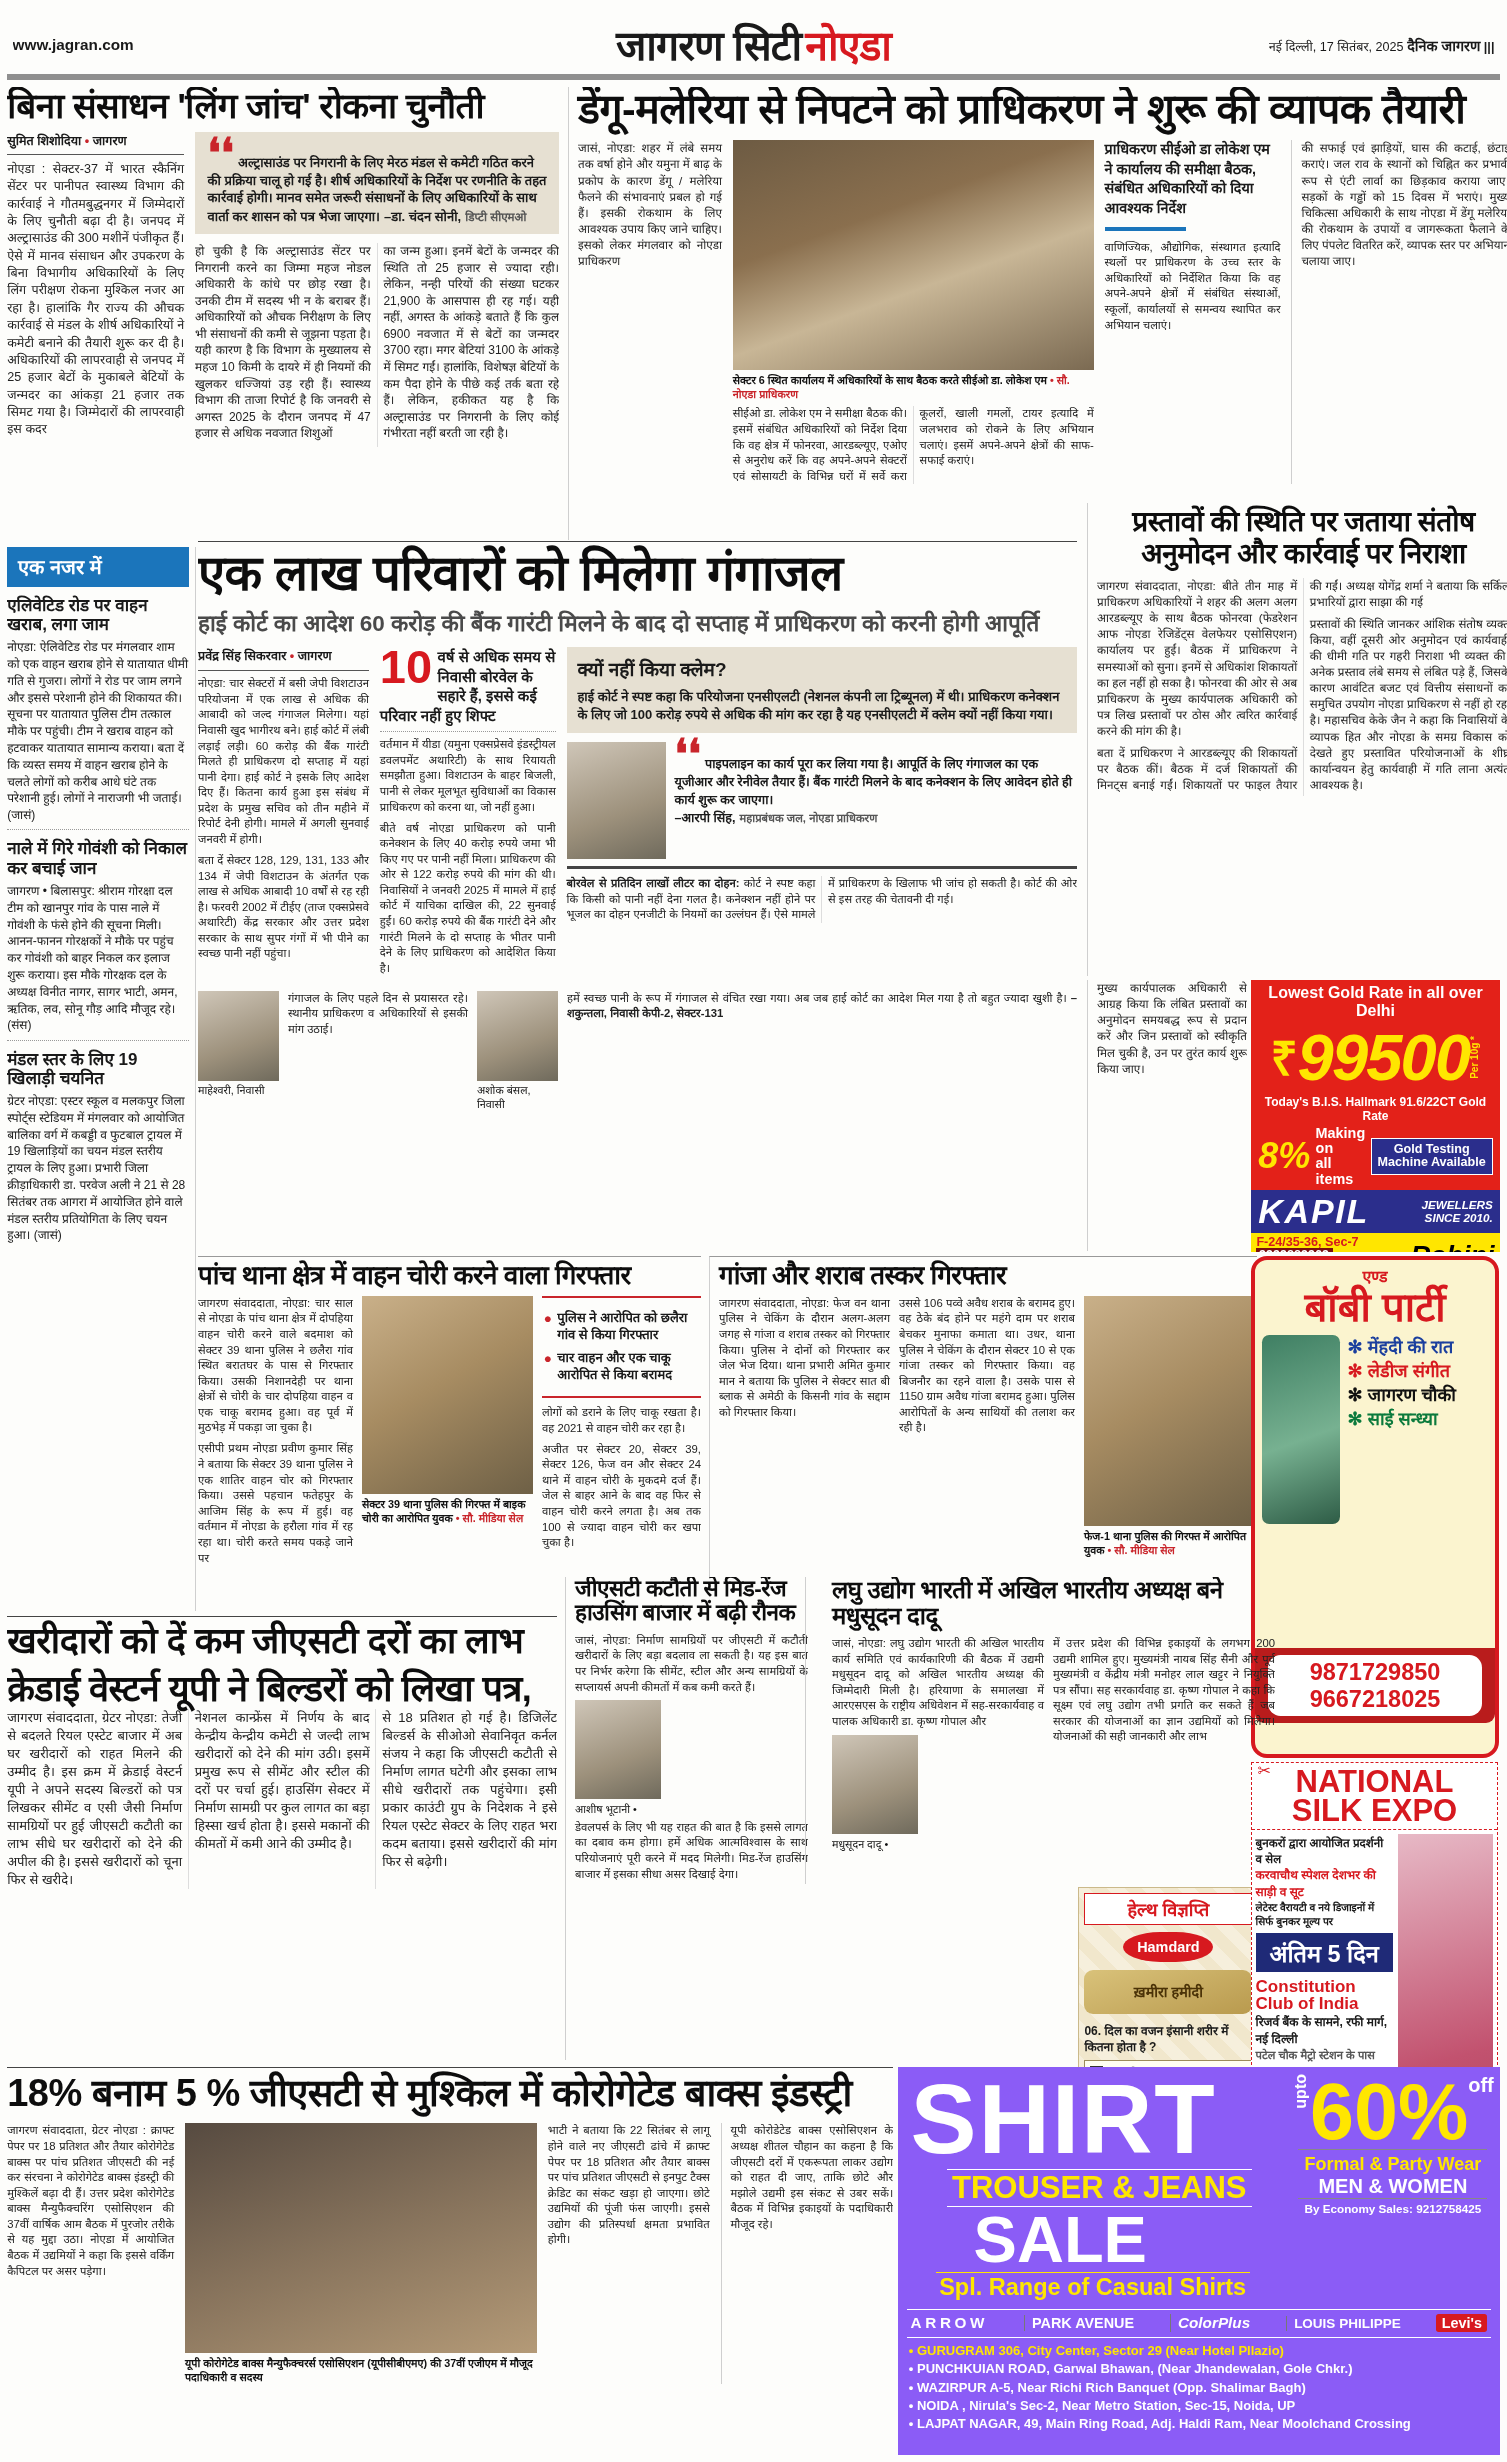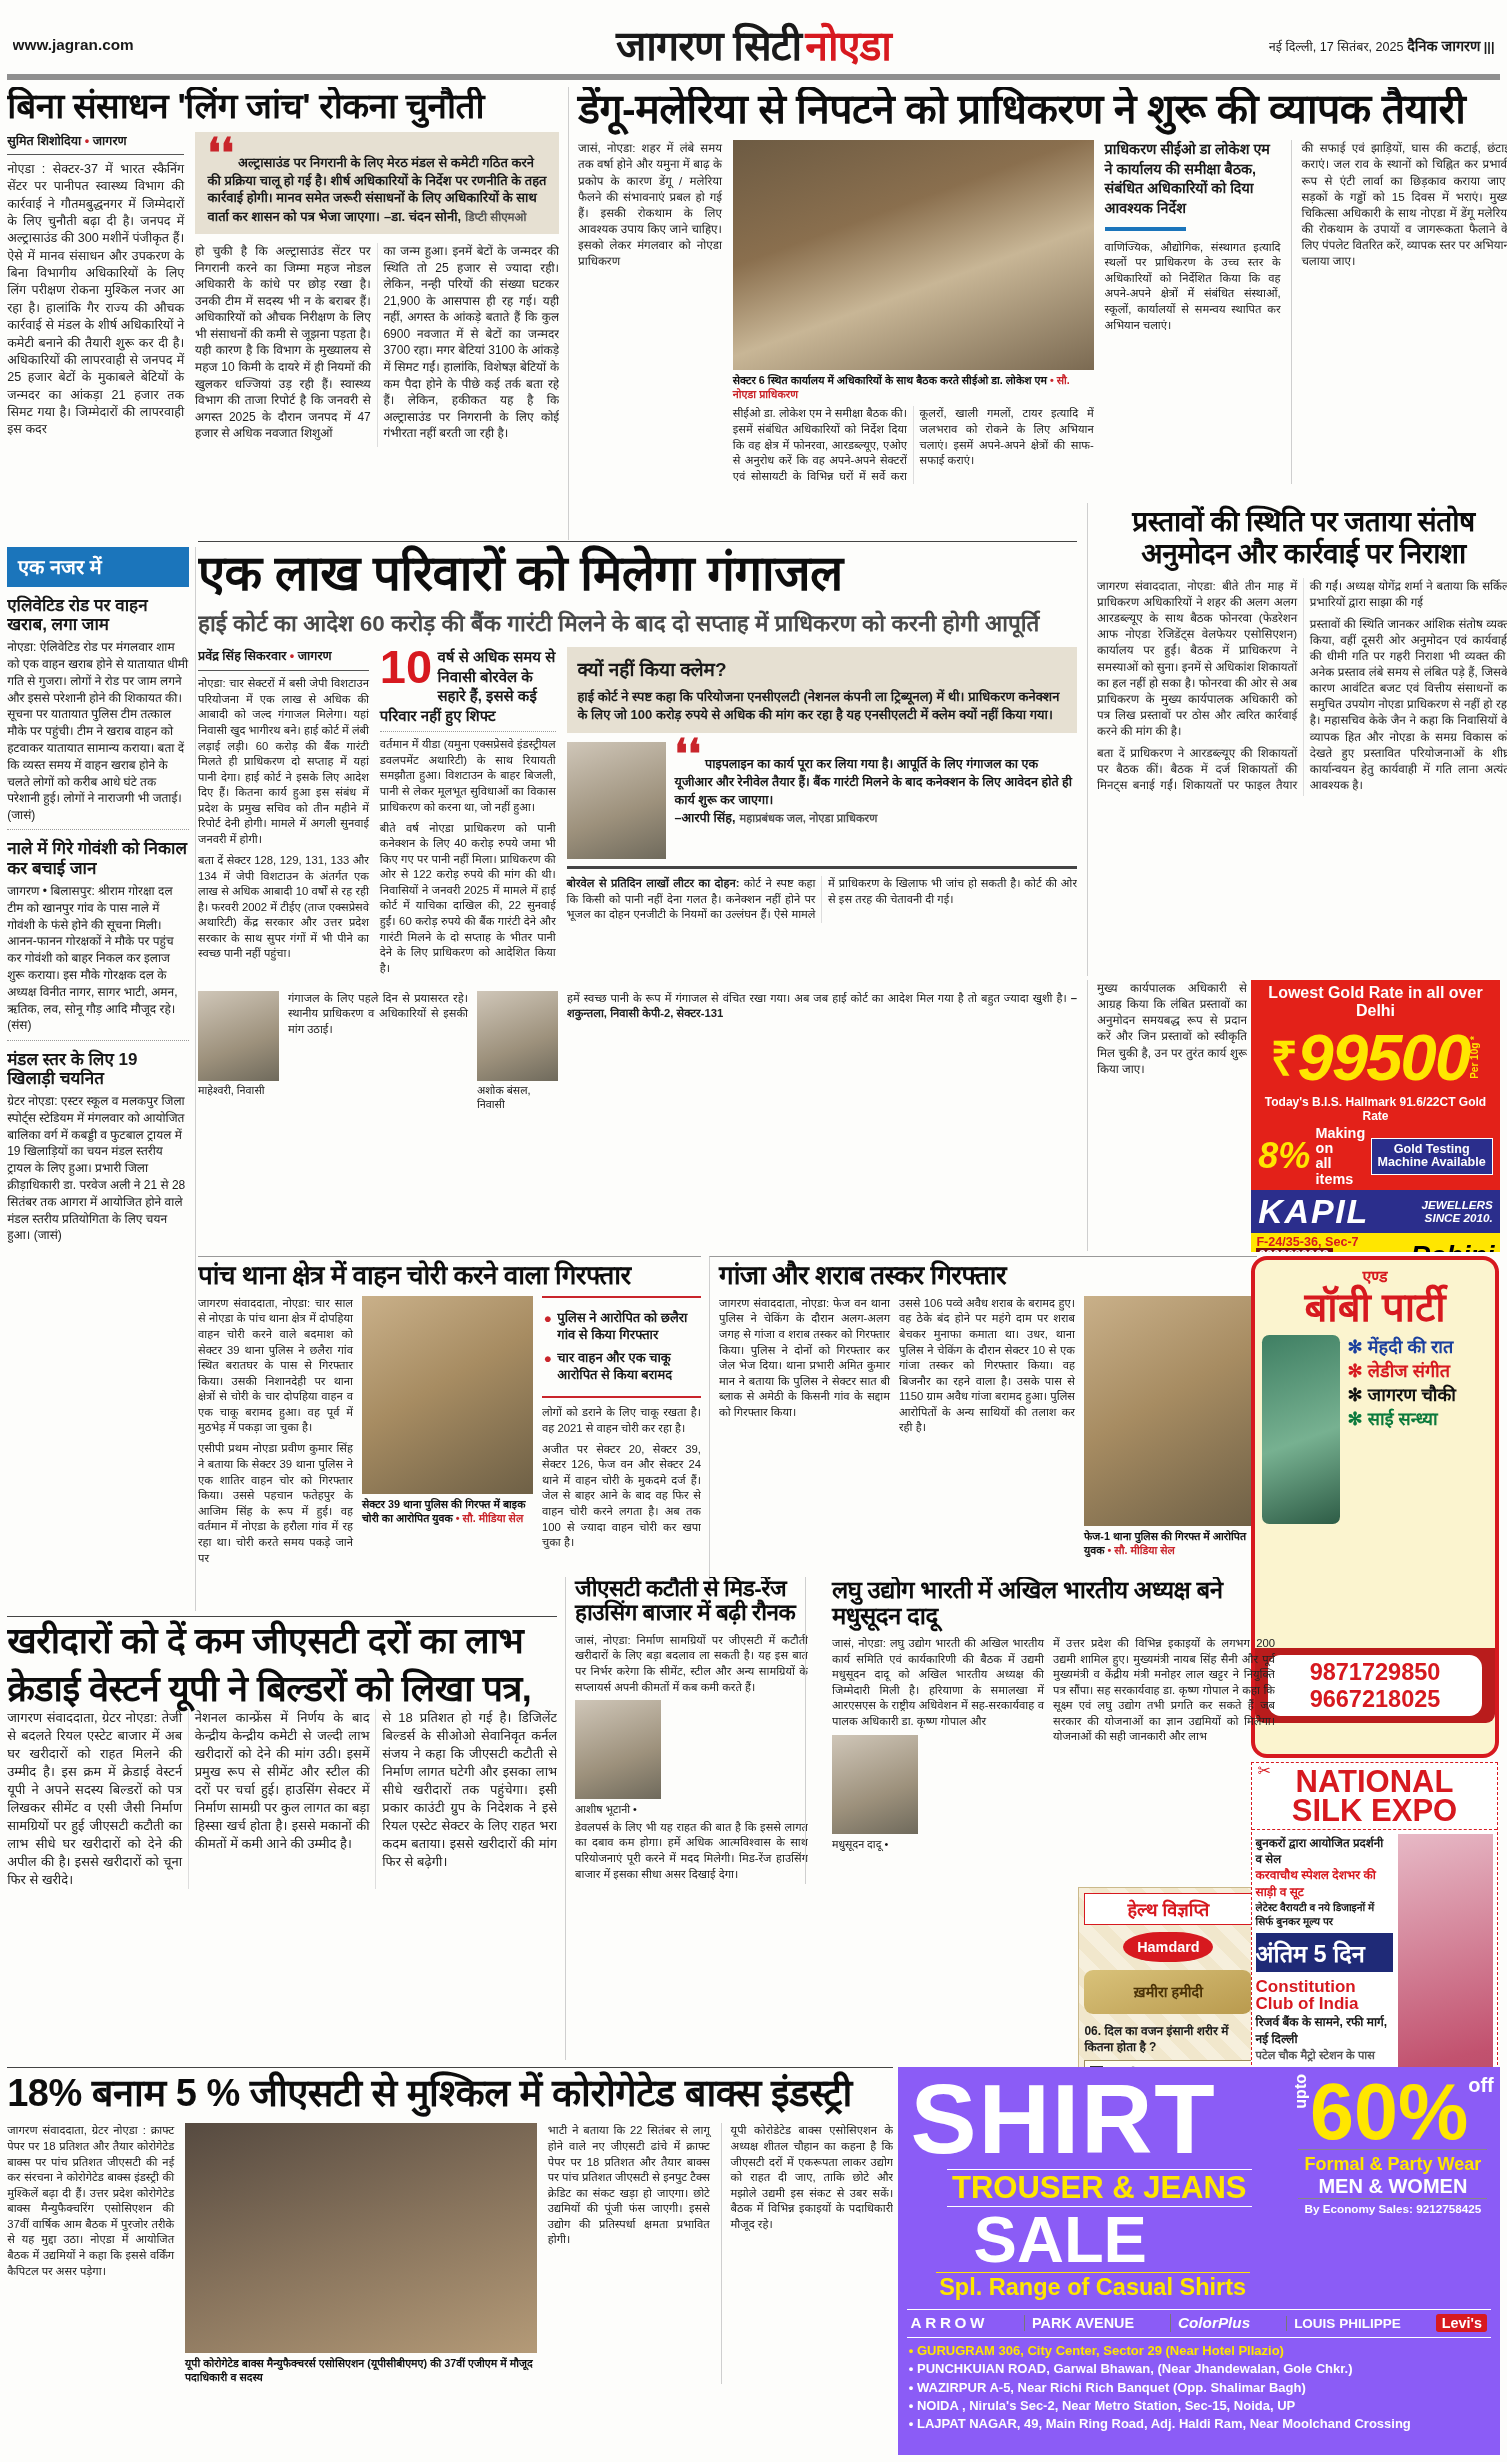--- a/index.html
+++ b/index.html
@@ -405,21 +405,21 @@
     <div style="text-align:center;border-bottom:1.8px dashed #d7191f;position:relative;padding:3.6px 0;">
       <span style="position:absolute;left:5.4px;top:-1.8px;color:#d7191f;font-size:16px;">✂</span>
       <span style="color:#d7191f;font-weight:bold;font-size:31px;line-height:.95;display:block;">NATIONAL</span>
       <span style="color:#d7191f;font-weight:bold;font-size:31px;line-height:.95;display:block;">SILK EXPO</span>
     </div>
     <div style="display:flex;gap:5.4px;padding:3.6px;">
       <div style="width:137px;flex:none;">
         <div style="font-weight:bold;font-size:11.7px;">बुनकरों द्वारा आयोजित प्रदर्शनी व सेल</div>
         <div style="color:#d7191f;font-weight:bold;font-size:12px;">करवाचौथ स्पेशल देशभर की साड़ी व सूट</div>
         <div style="font-size:10.4px;font-weight:bold;">लेटेस्ट वैरायटी व नये डिजाइनों में सिर्फ बुनकर मूल्य पर</div>
-        <div class="navy-band" style="font-size:23.5px;text-align:left;padding:3.6px 0;margin:5.4px 0;">अंतिम 5 दिन</div>
+        <div class="navy-band" style="font-size:23.5px;text-align:center;padding:3.6px 0;margin:5.4px 0;">अंतिम 5 दिन</div>
         <div style="color:#d7191f;font-weight:bold;font-size:17px;line-height:1.05;">Constitution Club of India</div>
         <div style="font-weight:bold;font-size:12px;">रिजर्व बैंक के सामने, रफी मार्ग, नई दिल्ली</div>
         <div style="font-size:11.3px;color:#555;font-weight:bold;">पटेल चौक मैट्रो स्टेशन के पास</div>
         <div class="navy-band" style="font-size:9.5px;padding:2.7px;margin:4.5px 0;">150+ certified weavers &amp; best designers from all over India</div>
         <div style="color:#d7191f;font-weight:bold;font-size:11.3px;">Authentic &amp; pure silk &amp; cotton saree</div>
         <div style="color:#1f2a77;font-weight:bold;font-size:10.4px;">directly purchase from all over India weavers</div>
         <div style="font-size:10px;font-weight:bold;margin-top:2.7px;">• सिल्क, कॉटन साड़ी व कुर्ती • फेशन ज्वैलरी • डिजायनर ड्रैस</div>
         <div style="font-size:10px;font-weight:bold;">• ड्रैस मैटेरियल • होम लिनन • एथनिक ड्रैस • अन्य उत्पाद</div>
       </div>
       <div style="flex:1;position:relative;">

